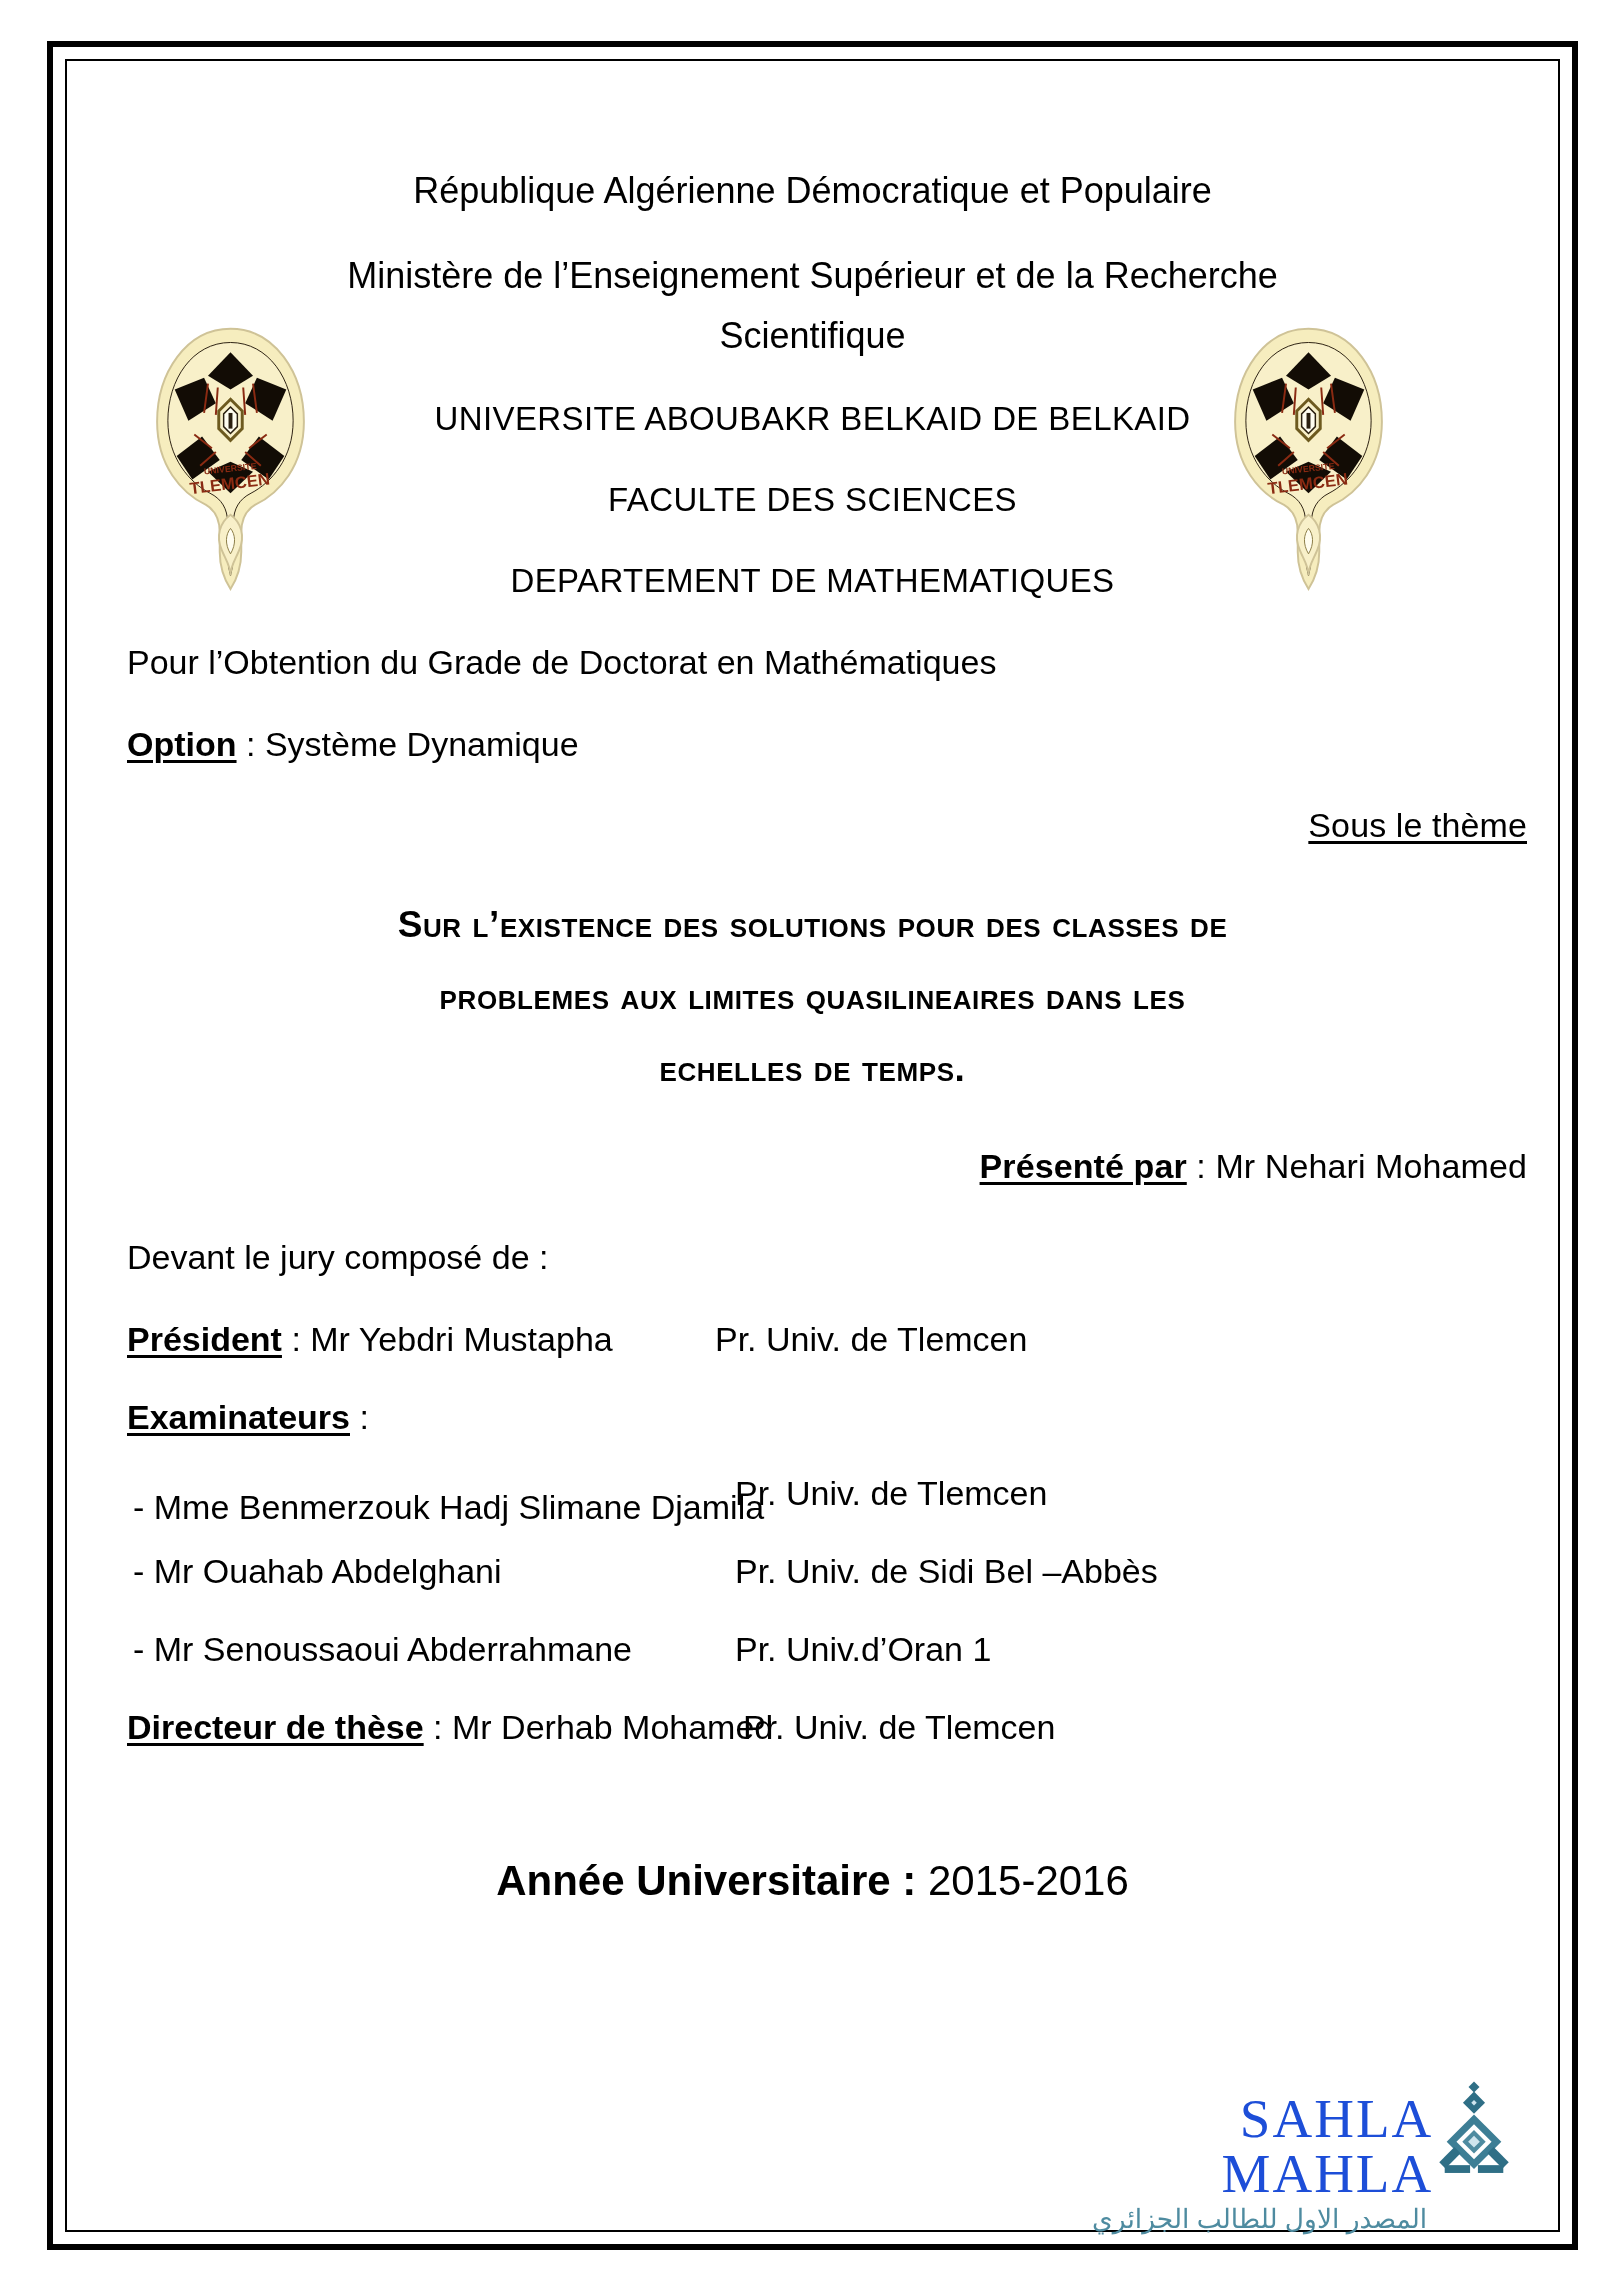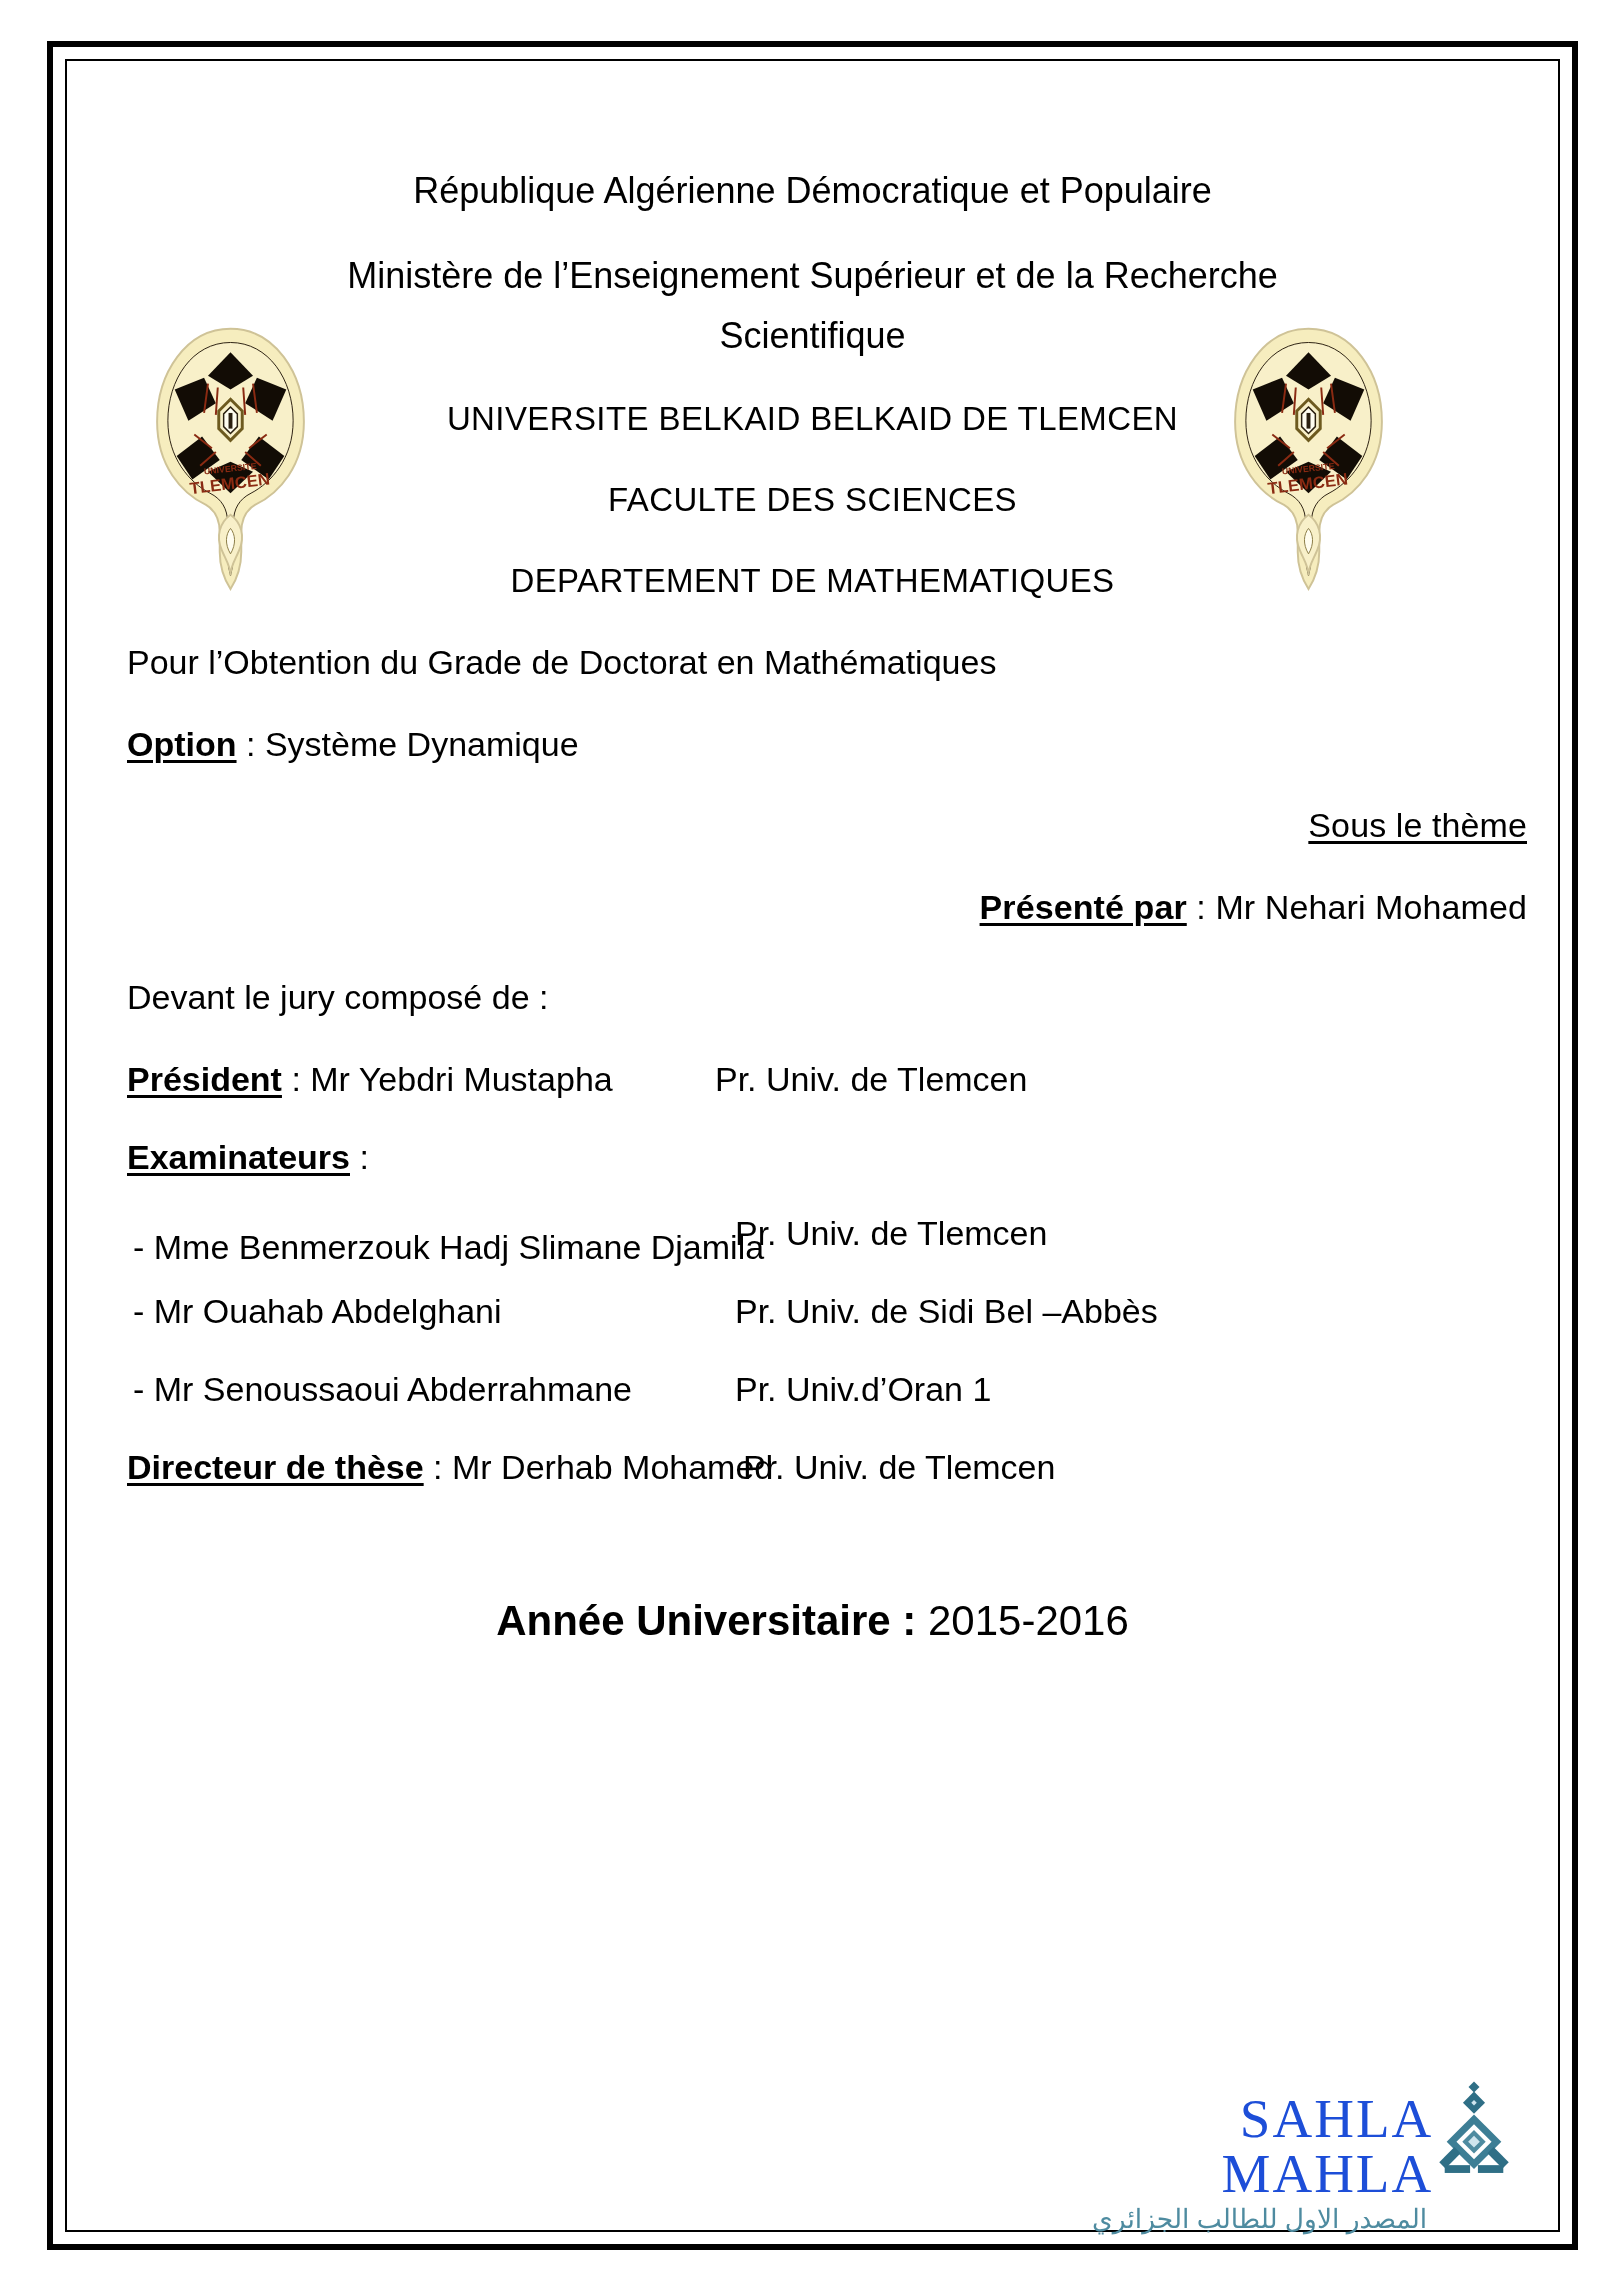--- a/index.html
+++ b/index.html
@@ -202,37 +202,42 @@
         </g>
       </svg>
     </div>
 
     <div style="padding-top:76px;">
       <div class="hdr hdr-row">République Algérienne Démocratique et Populaire</div>
 
       <div class="hdr" style="margin-bottom:18px;">Ministère de l’Enseignement  Supérieur et de la Recherche</div>
       <div class="hdr hdr-row">Scientifique</div>
 
-      <div class="hdr hdr-row caps">UNIVERSITE BELKAID BELKAID DE TLEMCEN</div>
+      <div class="hdr hdr-row caps">UNIVERSITE ABOUBAKR BELKAID DE BELKAID</div>
 
       <div class="hdr hdr-row caps">FACULTE DES SCIENCES</div>
 
       <div class="hdr hdr-row caps">DEPARTEMENT DE MATHEMATIQUES</div>
     </div>
 
     <div class="left-line" style="padding-left:29px;">Pour l’Obtention du Grade de Doctorat en Mathématiques</div>
 
     <div class="left-line" style="padding-left:29px;">
       <span class="bu">Option</span><span> : </span><span>Système Dynamique</span>
     </div>
 
     <div class="centered line" style="margin-bottom:45px;">
       <span class="u">Sous le thème</span>
     </div>
 
+    <div class="thesis-title">
+      <div>Sur l’existence des solutions pour des classes de</div>
+      <div>problemes aux limites quasilineaires dans les</div>
+      <div>echelles de temps.</div>
+    </div>
 
     <div class="centered line" style="margin-top:43px;margin-bottom:53px;">
       <span class="bu">Présenté par</span><span> : </span><span>Mr Nehari Mohamed</span>
     </div>
 
     <div class="left-line" style="padding-left:29px;">Devant le jury composé de :</div>
 
     <div class="exam-row" style="padding-left:29px;margin-top:30px;">
       <span class="exam-name" style="left:29px;">
         <span class="bu">Président</span><span> : </span><span>Mr Yebdri Mustapha</span>

